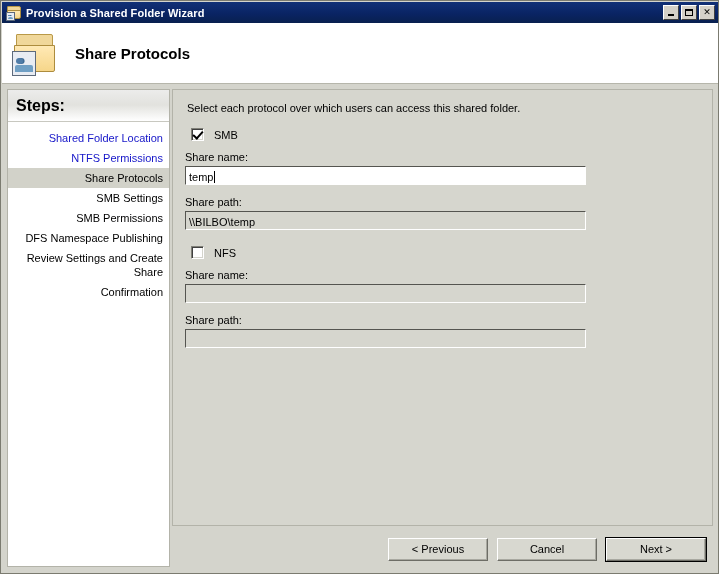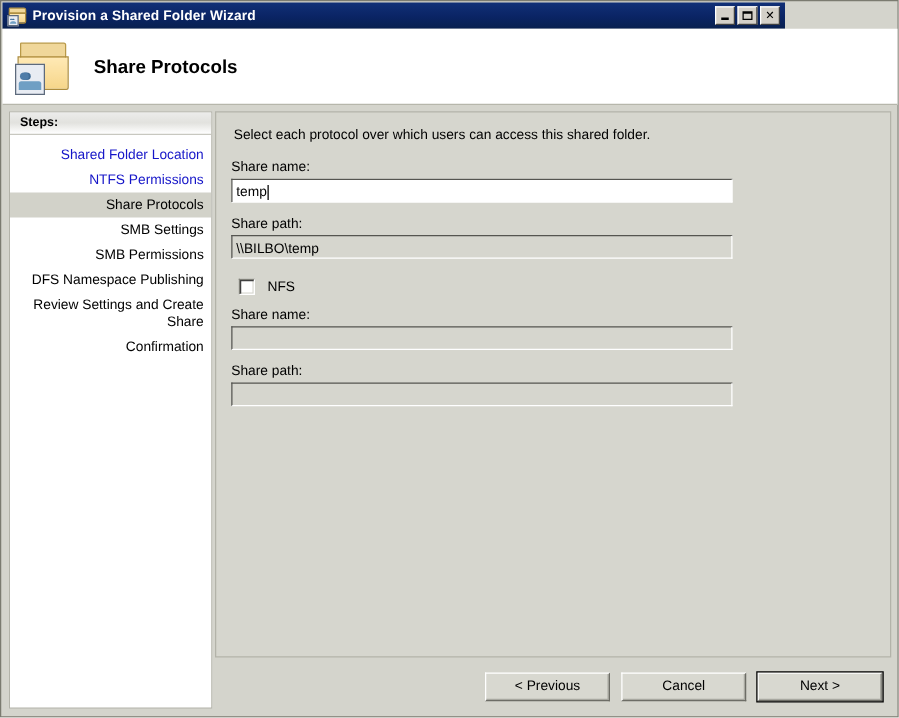--- a/index.html
+++ b/index.html
@@ -20,21 +20,21 @@
     box-sizing: border-box;
     background: #d4d4cc;
     border: 1px solid #7b7b70;
     overflow: hidden;
   }
 
   
   #titlebar {
     position: absolute;
     left: 1px; top: 1px;
-    width: 626px; height: 21px;
+    width: 717px; height: 21px;
     background: linear-gradient(to bottom, #113077 0%, #0a2464 55%, #08204f 100%);
     display: flex;
     align-items: center;
     padding: 0 2px;
     box-sizing: border-box;
   }
   #titlebar .tb-icon {
     width: 16px; height: 16px;
     margin: 0 4px 0 2px;
     position: relative;
@@ -165,29 +165,29 @@
     position: absolute;
     left: 6px; top: 88px;
     width: 163px;
     bottom: 6px;
     background: #ffffff;
     border: 1px solid #b3b3a9;
     box-sizing: border-box;
     overflow: hidden;
   }
   #sidebar .steps-header {
-    height: 18px;
+    height: 32px;
     background: linear-gradient(to bottom, #ececeb 0%, #e2e2de 48%, #ffffff 100%);
     border-bottom: 1px solid #c8c8c0;
     display: flex;
     align-items: center;
     padding-left: 8px;
     box-sizing: border-box;
     font-weight: bold;
-    font-size: 10px;
+    font-size: 16px;
   }
   #sidebar .steps-list {
     padding-top: 6px;
     text-align: right;
   }
   .step-item {
     padding: 3px 6px 3px 9px;
     font-size: 11px;
     line-height: 14px;
     color: #000000;
@@ -374,20 +374,24 @@
       <div class="step-item">DFS Namespace Publishing</div>
       <div class="step-item">Review Settings and Create Share</div>
       <div class="step-item">Confirmation</div>
     </div>
   </div>
 
   <div id="content">
 
     <div class="intro">Select each protocol over which users can access this shared folder.</div>
 
+    <div class="proto-row">
+      <div class="chk checked"></div>
+      <div class="lbl">SMB</div>
+    </div>
 
     <div class="field-block">
       <div class="flabel">Share name:</div>
       <div class="tbox">
           <span>temp</span>
           <span class="caret"></span>
         </div>
     </div>
 
     <div class="field-block">

